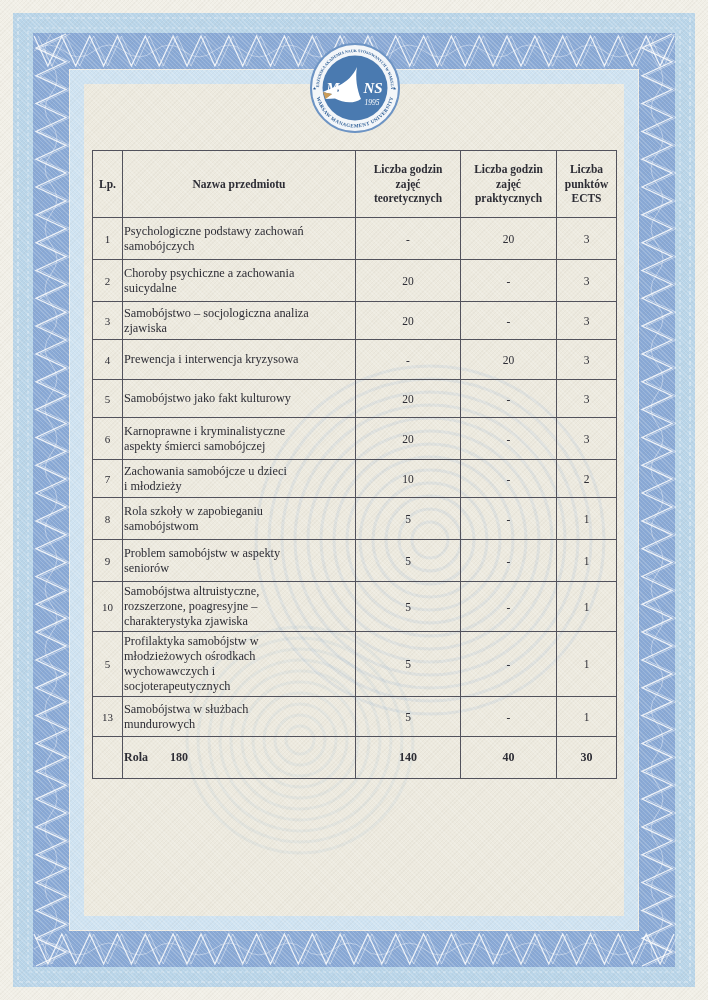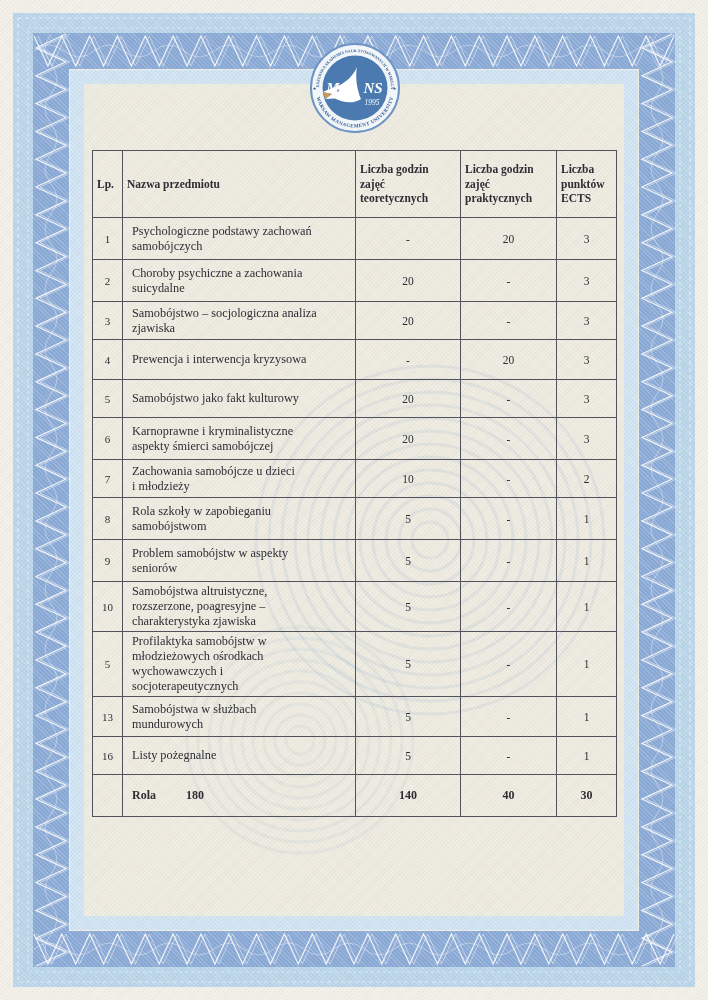--- a/index.html
+++ b/index.html
@@ -7,29 +7,29 @@
         font-family:"Liberation Serif",serif;}
   #deco{position:absolute;left:0;top:0;z-index:0;}
   .texture{position:absolute;inset:0;z-index:1;pointer-events:none;
     background:
       repeating-linear-gradient(45deg, rgba(255,255,255,.18) 0 1px, rgba(255,255,255,0) 1px 3px),
       repeating-linear-gradient(-45deg, rgba(120,110,90,.05) 0 1px, rgba(0,0,0,0) 1px 3px);}
   .logo{position:absolute;left:300px;top:33px;width:110px;height:110px;z-index:3;}
   table.courses{position:absolute;left:92px;top:150px;width:524px;z-index:2;
     border-collapse:collapse;table-layout:fixed;color:#2d2d35;}
   .courses th,.courses td{border:1px solid #52525c;padding:2px 4px;vertical-align:middle;}
-  .courses thead th{font-weight:700;font-size:11.5px;text-align:left;
+  .courses thead th{font-weight:700;font-size:11.5px;text-align:center;
     white-space:pre-line;line-height:1.3;height:62px;}
   td.lp{text-align:center;font-size:11px;}
-  td.name{font-size:12.3px;padding-left:9px;white-space:pre-line;line-height:1.22;}
+  td.name{font-size:12.3px;padding-left:1px;white-space:pre-line;line-height:1.22;}
   td.num{text-align:center;font-size:11.5px;}
   tr.r38{height:38px} tr.r40{height:40px} tr.r42{height:42px}
   tr.r44{height:44px} tr.r62{height:62px}
   tr.total td{font-weight:700;font-size:12px;}
-  tr.total .thours{margin-left:30px;}
+  tr.total .thours{margin-left:22px;}
 </style>
 </head>
 <body>
 
 <div class="page">
 
   <svg id="deco" width="708" height="1000" viewBox="0 0 708 1000">
       <rect x="0" y="0" width="708" height="1000" fill="#f1efe7"></rect>
       <rect x="23" y="23" width="662" height="954" fill="none" stroke="#b9d5e9" stroke-width="20"></rect>
       <rect x="18" y="18" width="672" height="964" fill="none" stroke="rgba(255,255,255,.55)" stroke-width="1.2" stroke-dasharray="4 3"></rect>
@@ -216,27 +216,20 @@
         <td class="num">1</td>
       </tr>
       <tr class="r40">
         <td class="lp">13</td>
         <td class="name">Samobójstwa w służbach
 mundurowych</td>
         <td class="num">5</td>
         <td class="num">-</td>
         <td class="num">1</td>
       </tr>
-      <tr class="r38">
-        <td class="lp">16</td>
-        <td class="name">Listy pożegnalne</td>
-        <td class="num">5</td>
-        <td class="num">-</td>
-        <td class="num">1</td>
-      </tr>
       <tr class="total r42">
         <td class="lp"></td>
         <td class="name"><span>Rola</span><span class="thours">180</span></td>
         <td class="num">140</td>
         <td class="num">40</td>
         <td class="num">30</td>
       </tr>
     </tbody>
   </table>
 </div>

